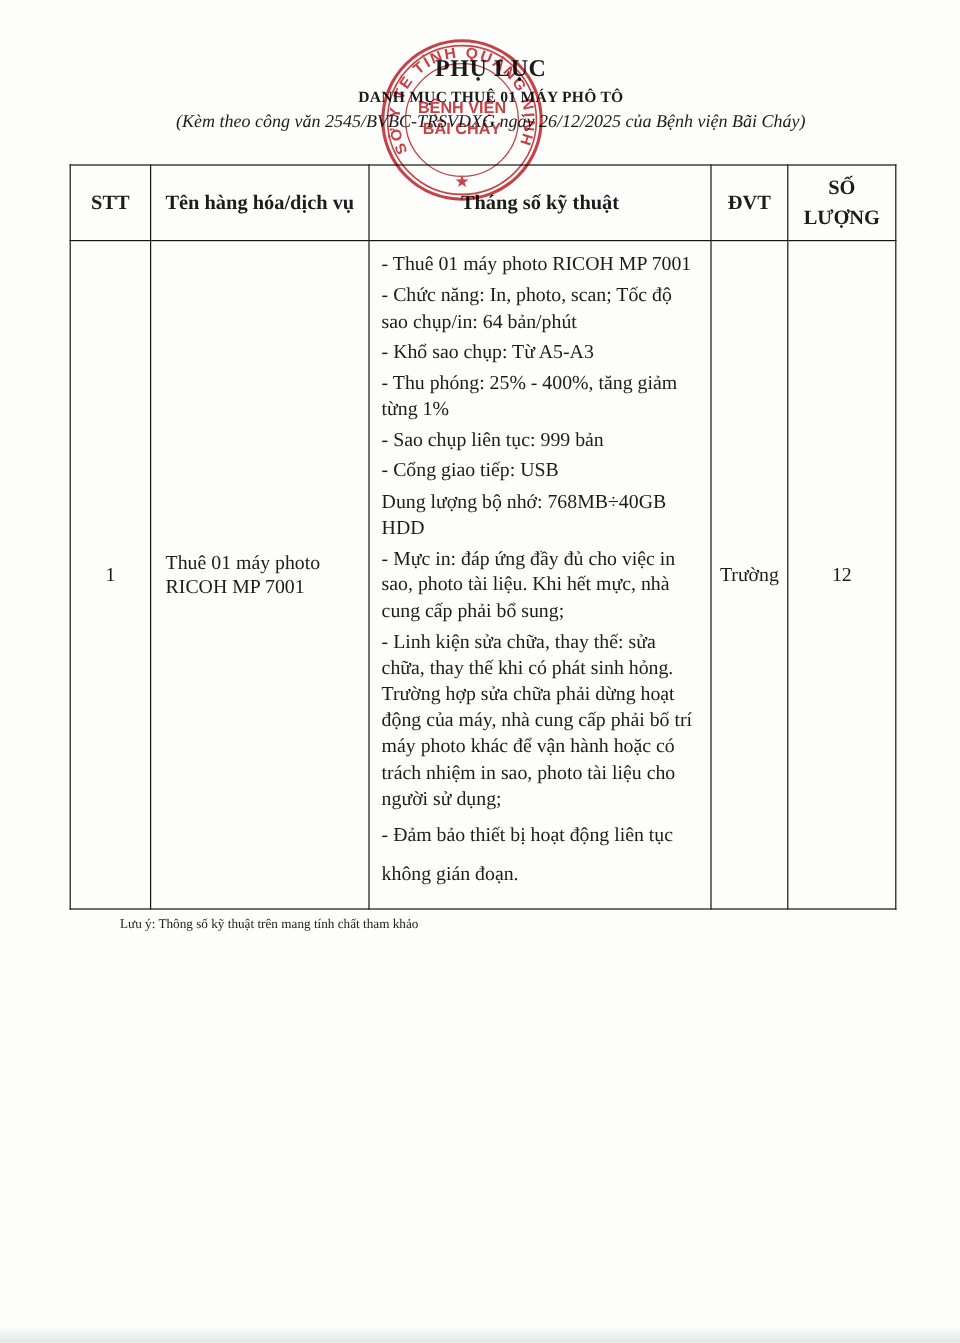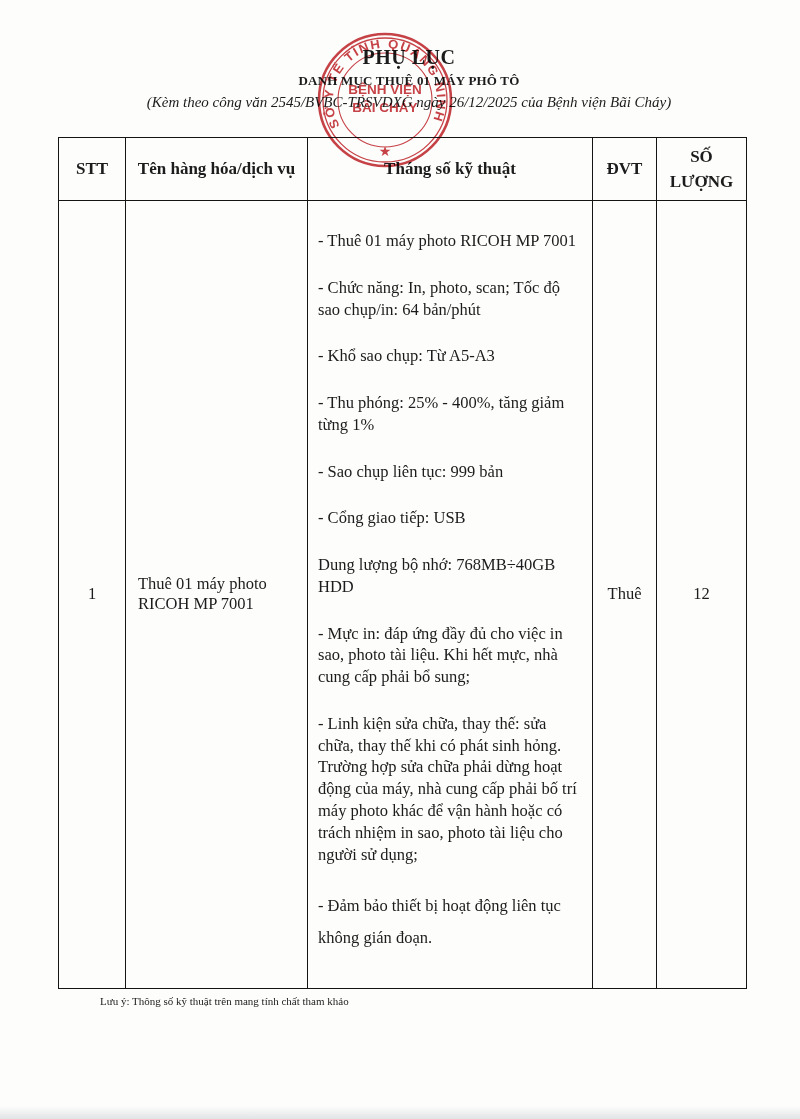--- a/index.html
+++ b/index.html
@@ -30,21 +30,21 @@
   table.spec-table th,table.spec-table td{
     border:1.6px solid #141414;vertical-align:middle;
   }
   table.spec-table th{
     height:58px;font-weight:bold;text-align:center;padding:2px 4px;
     font-size:17px;line-height:1.5;
   }
   td.cell-center{text-align:center;}
   td.cell-name{padding:6px 12px;text-align:left;}
   td.cell-specs{padding:4px 10px 8px 10px;text-align:left;vertical-align:top;}
-  .spec{margin:25px 0;line-height:1.32;}
+  .spec{margin:4px 0;line-height:1.32;}
   .spec:last-child{line-height:1.95;}
   .doc-note{font-size:11px;margin:6px 0 0 100px;}
   .page-bottom-shade{
     position:absolute;left:0;bottom:0;width:800px;height:13px;
     background:linear-gradient(to bottom,rgba(140,150,160,0),rgba(150,160,170,.28));
   }
 </style>
 </head>
 <body>
 
@@ -95,21 +95,21 @@
           <p class="spec">- Chức năng: In, photo, scan; Tốc độ sao chụp/in: 64 bản/phút</p>
           <p class="spec">- Khổ sao chụp: Từ A5-A3</p>
           <p class="spec">- Thu phóng: 25% - 400%, tăng giảm từng 1%</p>
           <p class="spec">- Sao chụp liên tục: 999 bản</p>
           <p class="spec">- Cổng giao tiếp: USB</p>
           <p class="spec">Dung lượng bộ nhớ: 768MB÷40GB HDD</p>
           <p class="spec">- Mực in: đáp ứng đầy đủ cho việc in sao, photo tài liệu. Khi hết mực, nhà cung cấp phải bổ sung;</p>
           <p class="spec">- Linh kiện sửa chữa, thay thế: sửa chữa, thay thế khi có phát sinh hỏng. Trường hợp sửa chữa phải dừng hoạt động của máy, nhà cung cấp phải bố trí máy photo khác để vận hành hoặc có trách nhiệm in sao, photo tài liệu cho người sử dụng;</p>
           <p class="spec">- Đảm bảo thiết bị hoạt động liên tục không gián đoạn.</p>
         </td>
-      <td class="cell-center">Thuê</td>
+      <td class="cell-center">Trường</td>
       <td class="cell-center">12</td>
     </tr>
   </tbody>
 </table>
 
 <p class="doc-note">Lưu ý: Thông số kỹ thuật trên mang tính chất tham khảo</p>
 
 <div class="page-bottom-shade"></div>
 
 </body></html>

